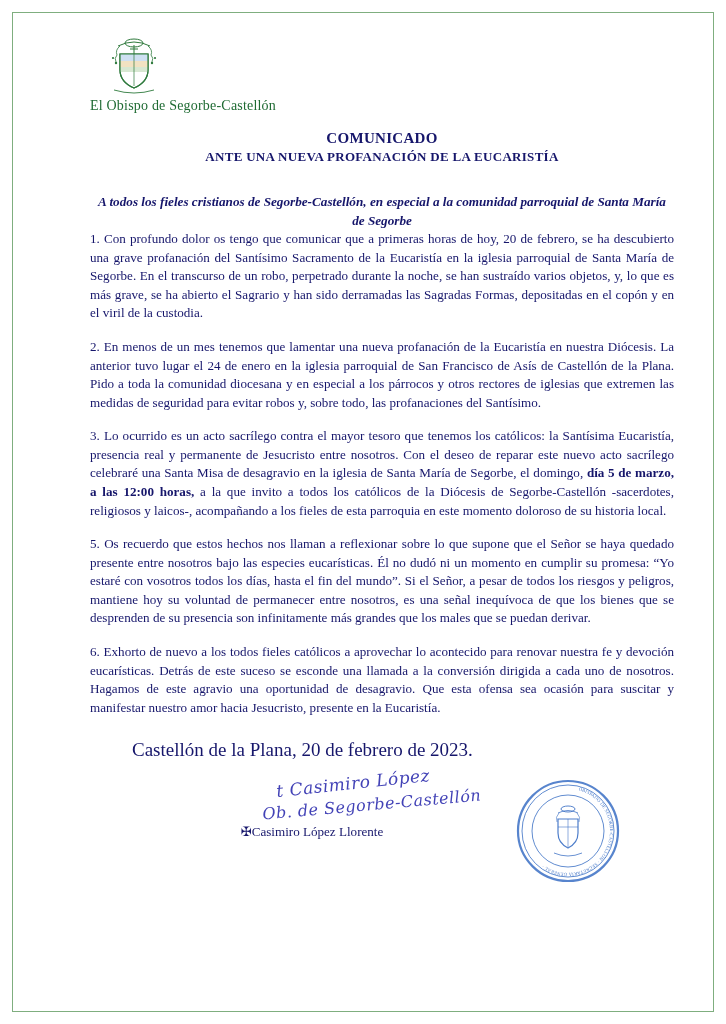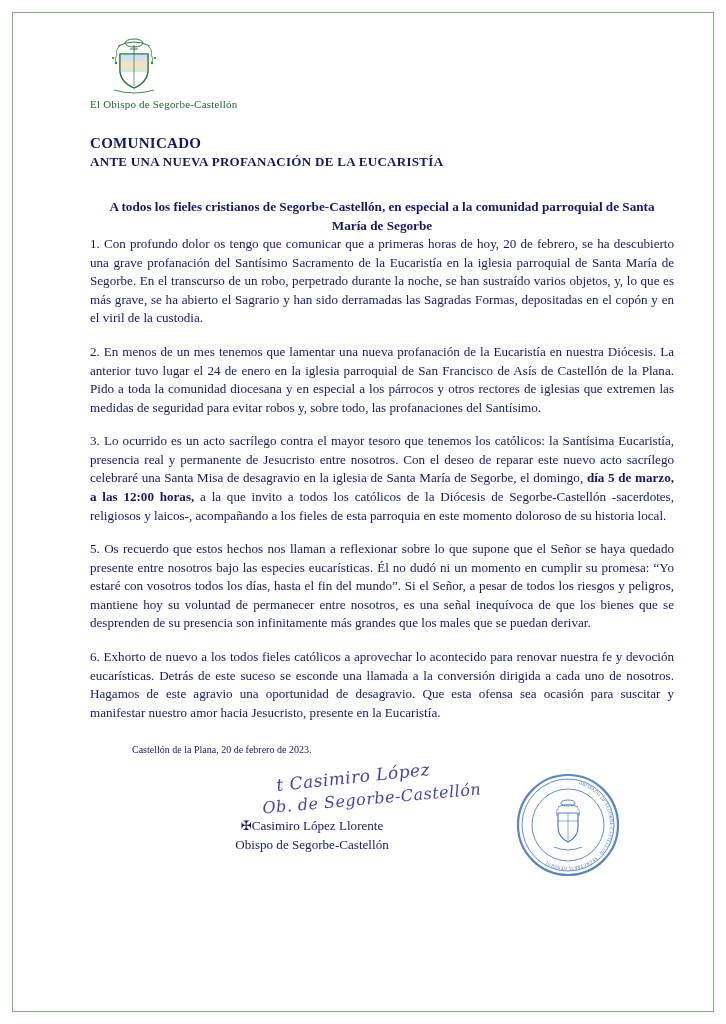--- a/index.html
+++ b/index.html
@@ -42,47 +42,49 @@
     margin: 0 0 6px 0;
   }
   .crest {
     width: 60px;
     height: 62px;
     display: block;
     margin-left: 14px;
   }
   .letterhead-text {
     font-family: "Liberation Serif", serif;
-    font-size: 11px;
+    font-size: 14px;
     color: #1f6b33;
     letter-spacing: 0.2px;
     margin-top: 2px;
     margin-left: 0px;
     white-space: nowrap;
   }
 
   
   .title-block {
-    margin-top: 23px;
+    text-align: center;
+    margin-top: 14px;
     color: #1a1a6e;
   }
   .title-line {
     font-weight: bold;
     font-size: 15px;
     letter-spacing: 0.3px;
     line-height: 1.35;
     color: #16166b;
   }
   .title-line.second {
     font-size: 13px;
   }
 
   .salutation {
     margin-top: 26px;
     text-align: center;
+    font-style: italic;
     font-weight: bold;
     font-size: 13.2px;
     line-height: 1.45;
     color: #16166b;
     padding: 0 8px;
   }
 
   .body-text {
     color: #16166b;
   }
@@ -91,21 +93,21 @@
     line-height: 1.42;
     text-align: justify;
     margin: 0 0 15px 0;
     color: #16166b;
   }
   .para b {
     font-weight: bold;
   }
 
   .place-date {
-    font-size: 10px;
+    font-size: 19px;
     color: #16166b;
     margin: 22px 0 0 42px;
   }
 
   
   .sign-area {
     position: relative;
     margin-top: 6px;
     height: 110px;
   }
@@ -204,21 +206,20 @@
     </div>
 
     <div class="place-date">Castellón de la Plana, 20 de febrero de 2023.</div>
 
     <div class="sign-area">
       <div class="signature-script">t Casimiro López</div>
       <div class="signature-script line2">Ob. de Segorbe-Castellón</div>
 
       <div class="signer">
         <div>✠Casimiro López Llorente</div>
-        <div>Obispo de Segorbe-Castellón</div>
       </div>
 
       <svg class="seal" viewBox="0 0 108 108">
         <defs>
           <path id="sealCircle" d="M54,54 m0,-42 a42,42 0 1,1 0,84 a42,42 0 1,1 0,-84"></path>
         </defs>
         <circle cx="54" cy="54" r="50" fill="none" stroke="#3a6fc4" stroke-width="2.2" opacity="0.85"></circle>
         <circle cx="54" cy="54" r="46" fill="none" stroke="#3a6fc4" stroke-width="1" opacity="0.8"></circle>
         <circle cx="54" cy="54" r="36" fill="none" stroke="#3a6fc4" stroke-width="1" opacity="0.8"></circle>
         <text class="seal-text" opacity="0.9">

